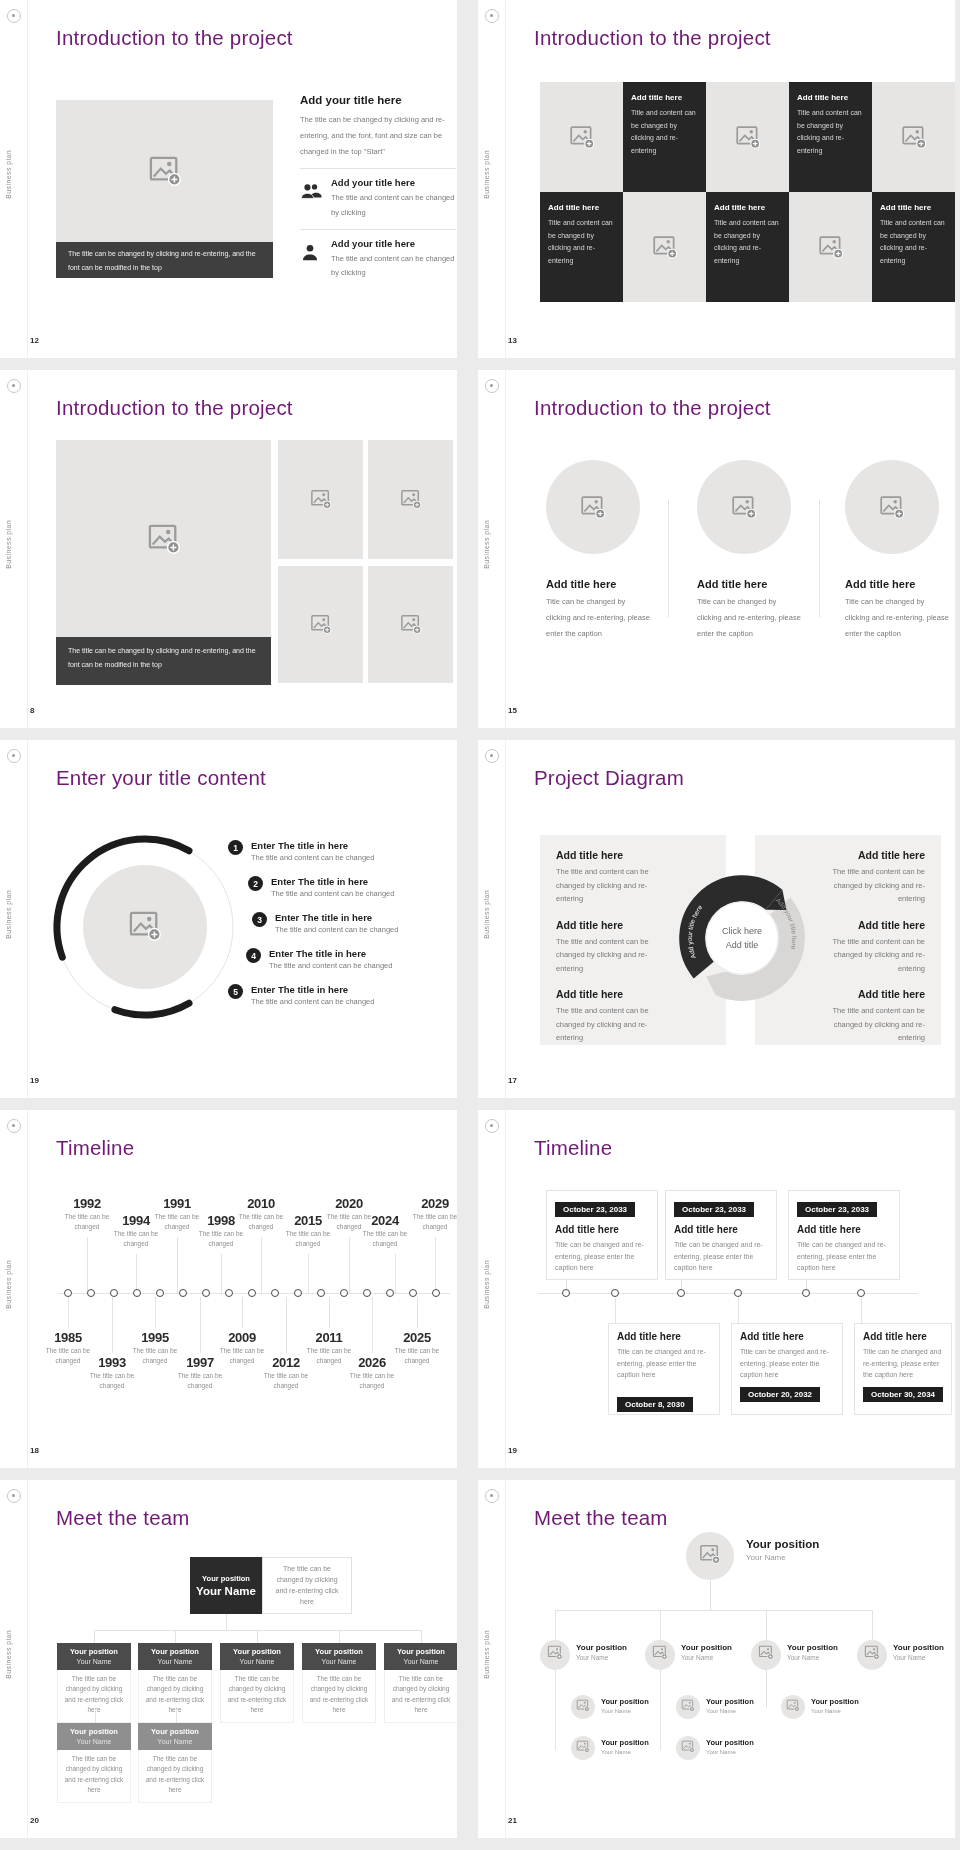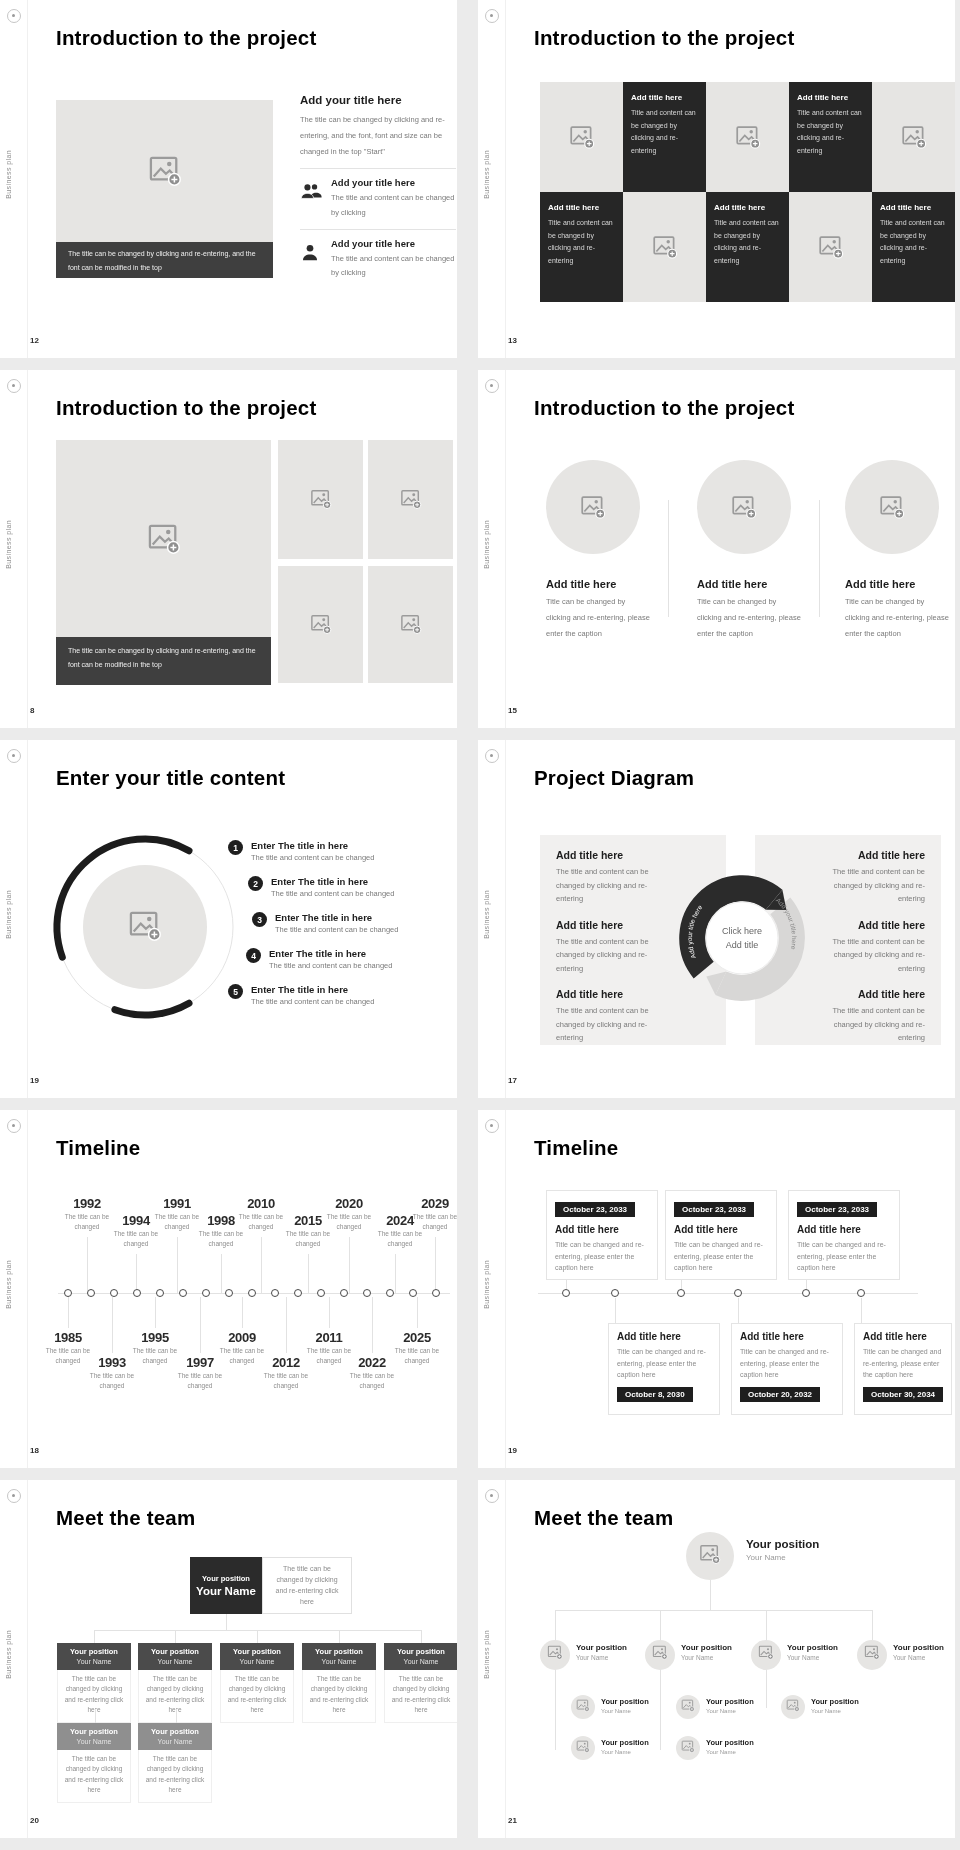--- a/index.html
+++ b/index.html
@@ -4,21 +4,21 @@
 <style>
 html,body{margin:0;padding:0}
 body{width:960px;height:1850px;background:#ebebeb;font-family:"Liberation Sans",sans-serif;overflow:hidden}
 .grid{display:grid;grid-template-columns:457px 477px;column-gap:21px;row-gap:12px}
 .card{position:relative;background:#fff;height:358px;overflow:hidden}
 .ci{position:absolute;top:9px;left:7px;width:12px;height:12px;border:1px solid #c6c6c6;border-radius:50%}
 .ci:after{content:"";position:absolute;left:4px;top:4px;width:3px;height:3px;background:#9a9a9a;border-radius:50%}
 .vt{position:absolute;left:5px;top:150px;writing-mode:vertical-rl;transform:rotate(180deg);font-size:7px;color:#8f8f8f;letter-spacing:.4px}
 .vl{position:absolute;left:27px;top:0;bottom:0;width:1px;background:#f0f0f0}
 .pn{position:absolute;left:30px;bottom:13px;font-size:8px;font-weight:bold;color:#2e2e2e}
-.st{position:absolute;left:56px;top:26px;margin:0;font-size:20.5px;font-weight:700;color:#000000;letter-spacing:.2px}
+.st{position:absolute;left:56px;top:26px;margin:0;font-size:20.5px;font-weight:400;color:#701a75;letter-spacing:.2px}
 .ab{position:absolute}
 .ph{display:flex;align-items:center;justify-content:center;background:#e6e5e3}
 .ph svg{display:block}
 .rnd{border-radius:50%}
 .dv{height:1px;background:#e3e3e3}
 .hl{position:absolute;background:#e2e2e2;height:1px}
 .vln{position:absolute;background:#e2e2e2;width:1px}
 .cap{color:#7b7b7b;font-size:7.5px;line-height:2.1;margin:4px 0 0}
 .h11{margin:0;font-size:11.5px;color:#1d1d1d}
 .h95{margin:0;font-size:9.5px;color:#1d1d1d}
@@ -465,21 +465,21 @@
         <span>The title can be changed</span>
       </div>
     <div class="yr" style="left:308px;top:103px">
         <b>2015</b>
         <span>The title can be changed</span>
       </div>
     <div class="yr" style="left:349px;top:86px">
         <b>2020</b>
         <span>The title can be changed</span>
       </div>
-    <div class="yr" style="left:400px;top:103px">
+    <div class="yr" style="left:385px;top:103px">
         <b>2024</b>
         <span>The title can be changed</span>
       </div>
     <div class="yr" style="left:435px;top:86px">
         <b>2029</b>
         <span>The title can be changed</span>
       </div>
     <div class="yr" style="left:68px;top:220px">
         <b>1985</b>
         <span>The title can be changed</span>
@@ -502,21 +502,21 @@
       </div>
     <div class="yr" style="left:286px;top:245px">
         <b>2012</b>
         <span>The title can be changed</span>
       </div>
     <div class="yr" style="left:329px;top:220px">
         <b>2011</b>
         <span>The title can be changed</span>
       </div>
     <div class="yr" style="left:372px;top:245px">
-        <b>2022</b>
+        <b>2026</b>
         <span>The title can be changed</span>
       </div>
     <div class="yr" style="left:417px;top:220px">
         <b>2025</b>
         <span>The title can be changed</span>
       </div>
   </section>
 
   <section class="card">
     <span class="ci"></span>
@@ -548,21 +548,21 @@
       <p>Title can be changed and re-entering, please enter the caption here</p>
     </div>
     <div class="tag" style="left:310px;top:80px;width:112px;height:90px">
       <span class="badge">October 23, 2033</span>
       <h4>Add title here</h4>
       <p>Title can be changed and re-entering, please enter the caption here</p>
     </div>
     <div class="tag" style="left:130px;top:213px;width:112px;height:92px">
       <h4 style="margin-top:0">Add title here</h4>
       <p>Title can be changed and re-entering, please enter the caption here</p>
-      <span class="badge" style="margin-top:6px">October 8, 2030</span>
+      <span class="badge" style="margin-top:16px">October 8, 2030</span>
     </div>
     <div class="tag" style="left:253px;top:213px;width:112px;height:92px">
       <h4 style="margin-top:0">Add title here</h4>
       <p>Title can be changed and re-entering, please enter the caption here</p>
       <span class="badge" style="margin-top:6px">October 20, 2032</span>
     </div>
     <div class="tag" style="left:376px;top:213px;width:98px;height:92px">
       <h4 style="margin-top:0">Add title here</h4>
       <p>Title can be changed and re-entering, please enter the caption here</p>
       <span class="badge" style="margin-top:6px">October 30, 2034</span>

